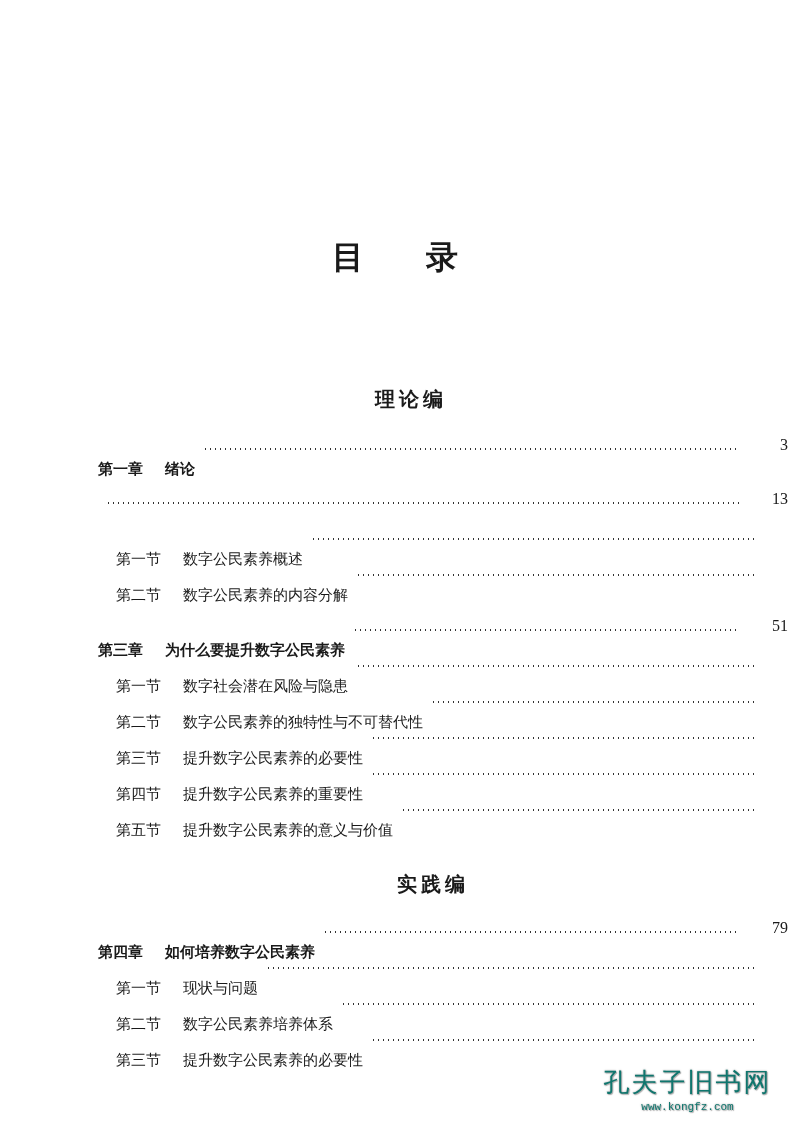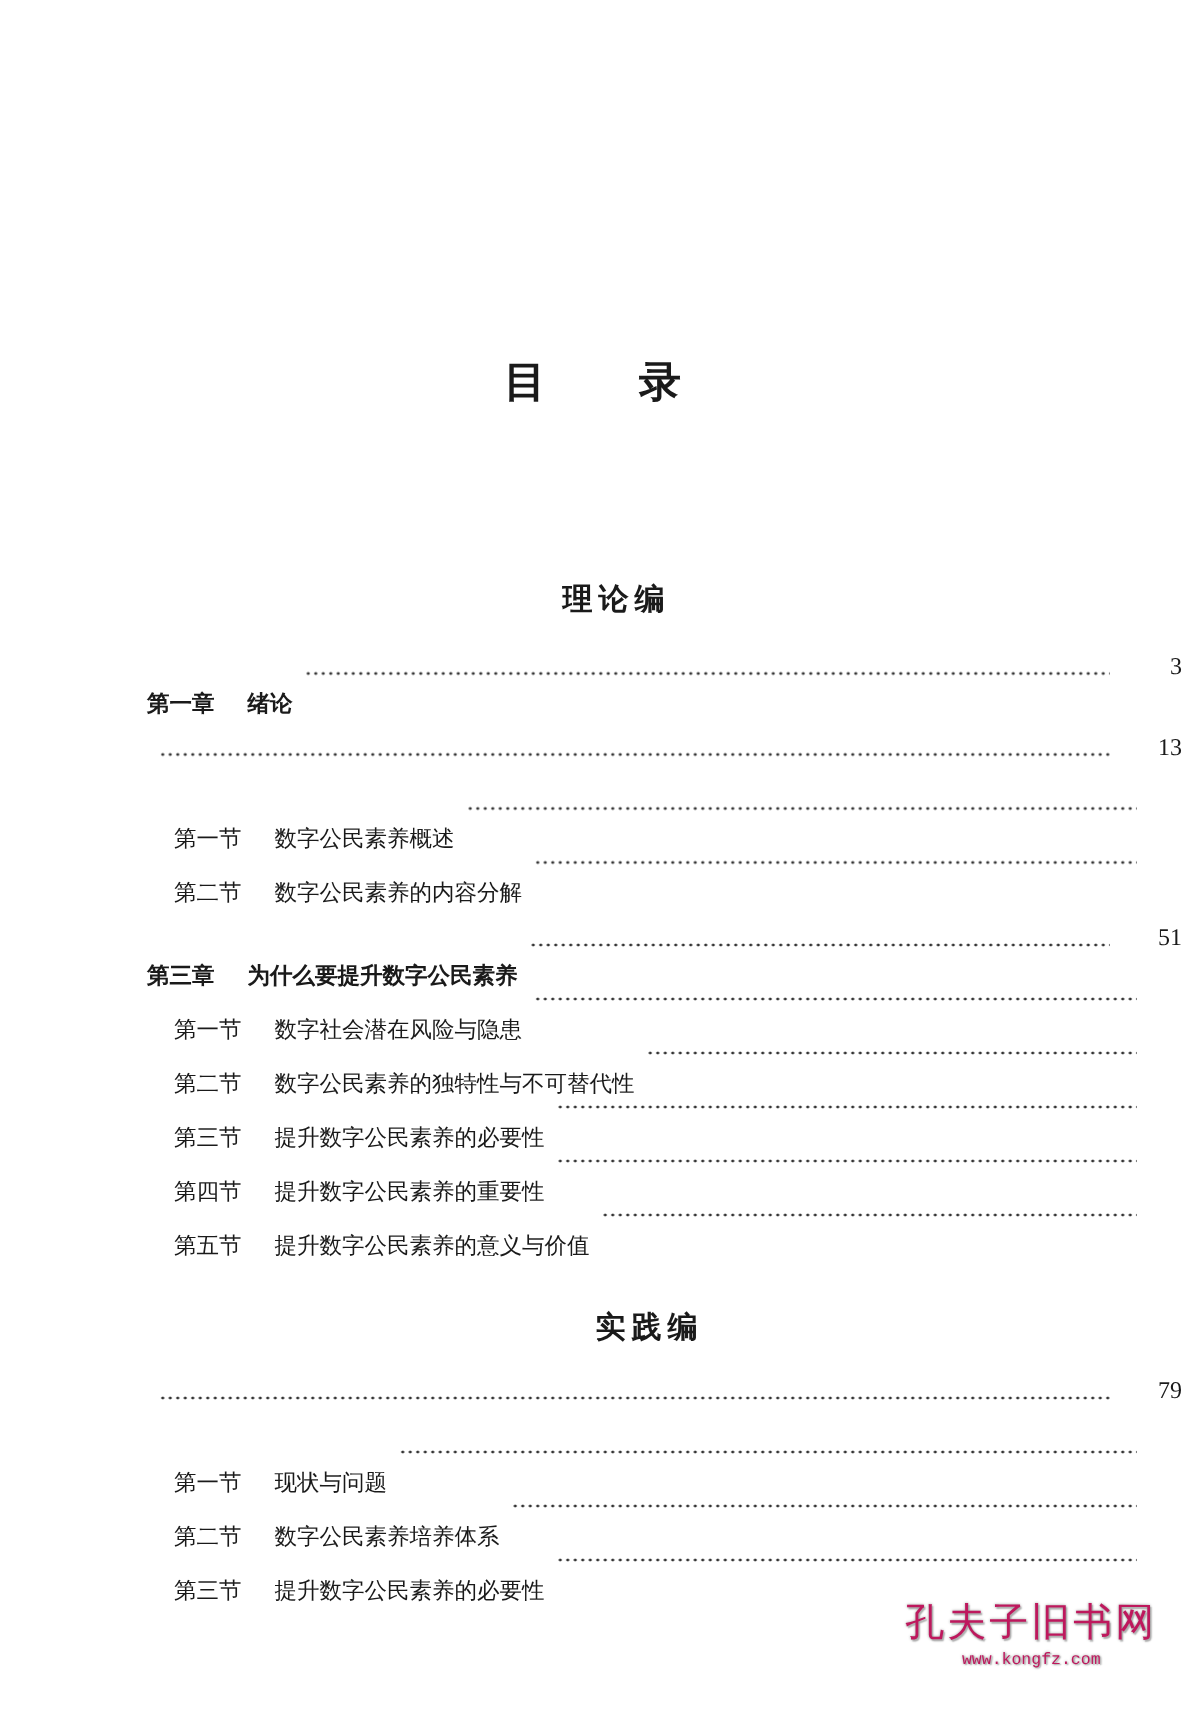--- a/index.html
+++ b/index.html
@@ -1,19 +1,19 @@
 <!DOCTYPE html>
 <html><head>
   <meta charset="utf-8">
   <style>
     html, body { margin: 0; padding: 0; background: #ffffff; }
     body { width: 790px; height: 1142px; position: relative; overflow: hidden; color: #1a1a1a; }
     .title {
       position: absolute; top: 236px; left: 0; width: 790px; text-align: center;
-      font-family: "DejaVu Sans", sans-serif; font-size: 28px; font-weight: bold; letter-spacing: 0;
+      font-family: "DejaVu Sans", sans-serif; font-size: 32px; font-weight: bold; letter-spacing: 0;
     }
     .title span { display: inline-block; }
     .title .gap { width: 62px; }
     .part {
       position: absolute; left: 16px; width: 790px; text-align: center;
       font-family: "DejaVu Serif", serif; font-size: 20px; font-weight: bold; letter-spacing: 4px;
     }
     .row {
       position: absolute; left: 0; width: 790px; height: 24px;
       display: flex; align-items: center;
@@ -26,21 +26,21 @@
       flex: 1; margin: 0 8px; height: 4px; align-self: center; margin-top: 8px;
       background-image: radial-gradient(circle, #333 0.9px, transparent 1.1px);
       background-size: 5px 4px; background-repeat: repeat-x; background-position: left center;
     }
     .row .page { width: 40px; text-align: right; margin-right: 100px; font-family: "Liberation Serif", serif; font-weight: normal; font-size: 16px; }
     .row.chapter { padding-left: 98px; }
     .row.section { padding-left: 116px; }
     .row.chapter .lbl, .row.section .lbl { }
     .watermark {
       position: absolute; left: 590px; top: 1068px; width: 195px; text-align: center;
-      color: #be185d; text-shadow: 0 0 2px #9a9a9a, 1px 1px 1px #b0b0b0;
+      color: #0f766e; text-shadow: 0 0 2px #9a9a9a, 1px 1px 1px #b0b0b0;
       font-family: "DejaVu Serif", serif;
     }
     .watermark .wm-cn { font-size: 26px; letter-spacing: 2px; line-height: 28px; }
     .watermark .wm-url { font-family: Liberation Mono, monospace; font-size: 11px; line-height: 22px; }
   </style>
 </head>
 <body>
 
 <div class="title">
   <span>目</span><span class="gap"></span><span>录</span>
@@ -96,20 +96,21 @@
 </div>
 <div class="row section" style="top:794px;">
   <span class="lbl"><span class="num">第五节</span><span>提升数字公民素养的意义与价值</span></span>
   <span class="leader"></span>
   <span class="page">73</span>
 </div>
 
 <div class="part" style="top:871px;margin-left:22px;">实践编</div>
 
 <div class="row chapter" style="top:916px;">
+  <span class="lbl"><span class="num">第四章</span><span>如何培养数字公民素养</span></span>
   <span class="leader"></span>
   <span class="page">79</span>
 </div>
 <div class="row section" style="top:952px;">
   <span class="lbl"><span class="num">第一节</span><span>现状与问题</span></span>
   <span class="leader"></span>
   <span class="page">79</span>
 </div>
 <div class="row section" style="top:988px;">
   <span class="lbl"><span class="num">第二节</span><span>数字公民素养培养体系</span></span>

